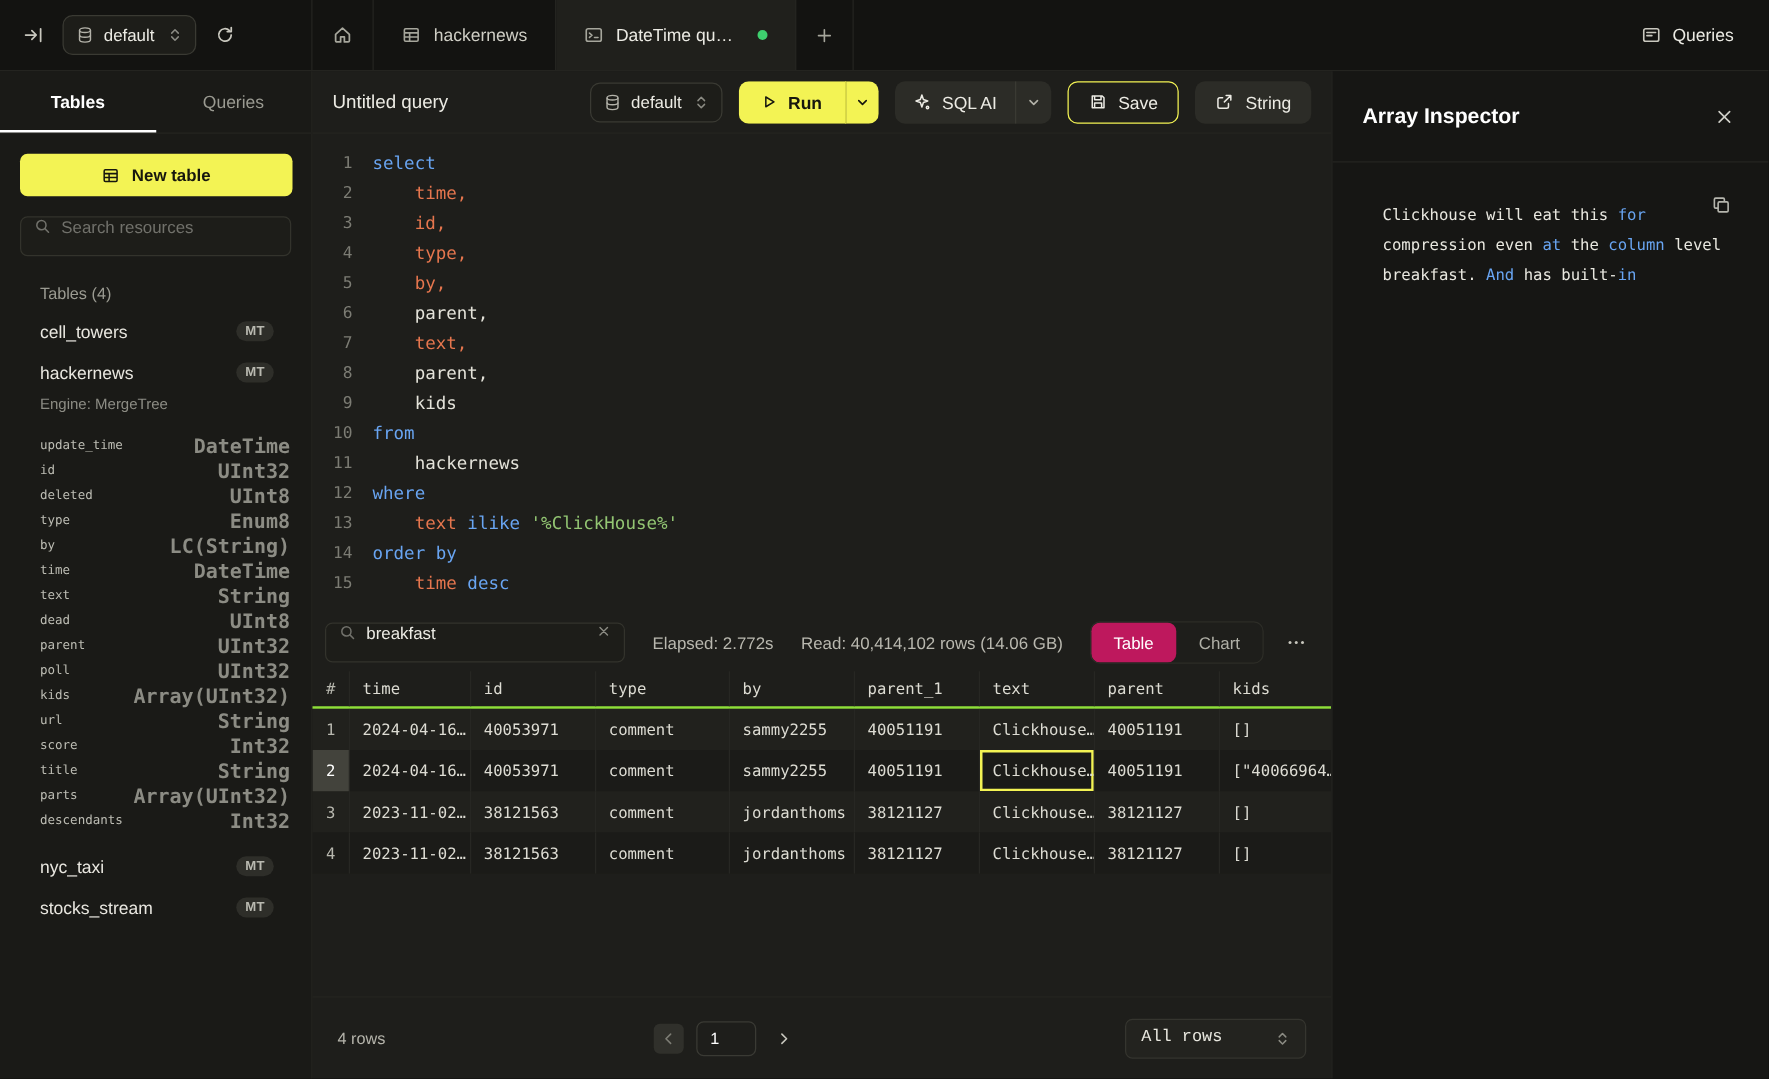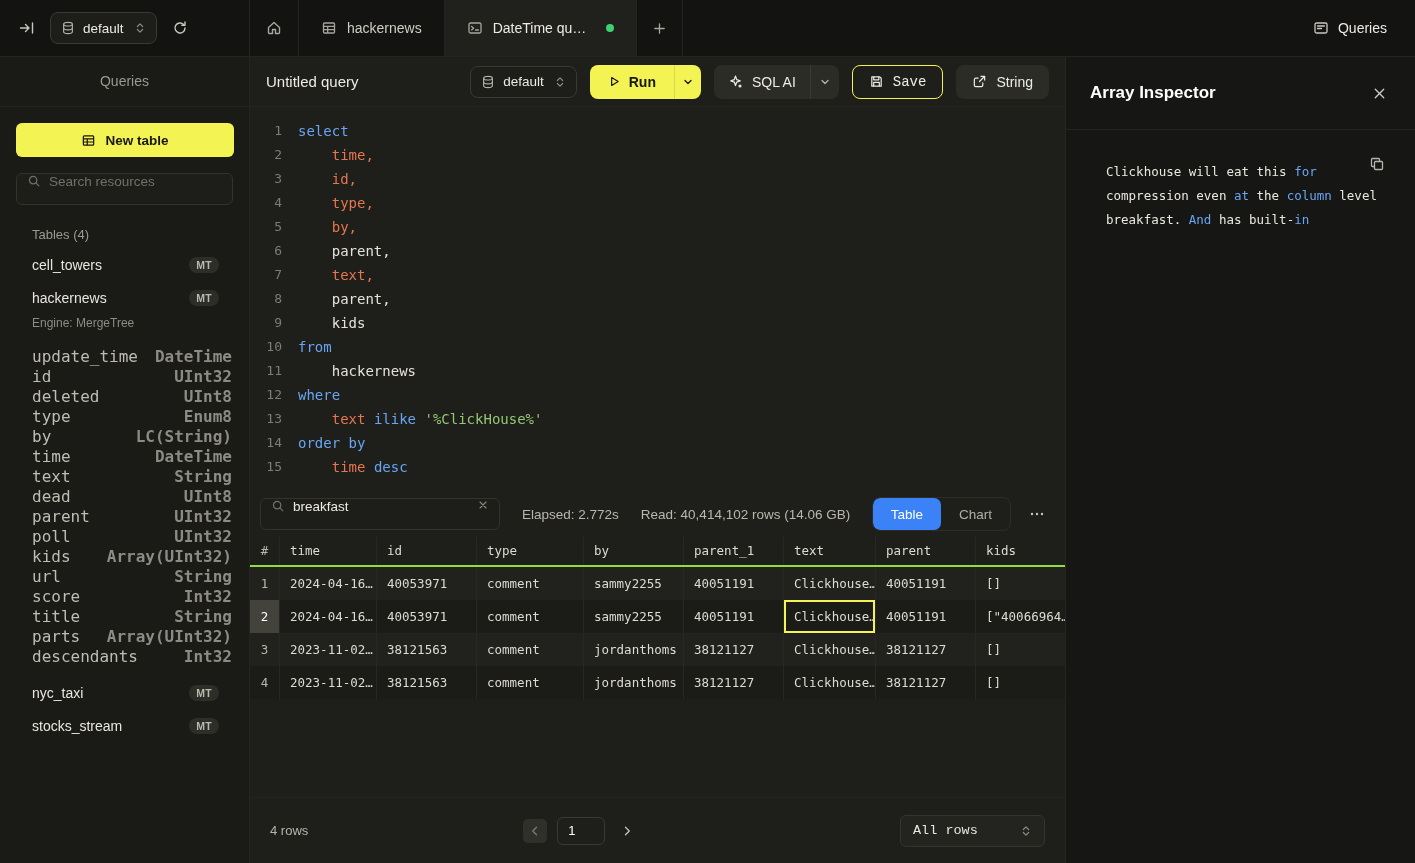--- a/index.html
+++ b/index.html
@@ -45,53 +45,53 @@
   .side-body{flex:1;overflow:hidden;padding-top:16px;}
   .new-table{display:flex;align-items:center;justify-content:center;gap:9px;height:34px;margin:0 16px;width:218px;background:var(--yellow);color:#17170e;border-radius:6px;font-size:13.5px;font-weight:600;}
   .search{height:32px;margin:16px 16px 0;display:flex;align-items:flex-start;gap:8px;padding:0 10px;background:#1d1d19;border:1px solid #33332c;border-radius:6px;color:#71716b;}
   .search input{flex:1;background:transparent;border:none;outline:none;color:var(--text);font:inherit;font-size:13.5px;min-width:0}
   .search input::placeholder{color:#71716b}
   .section-label{margin:22px 16px 6px;padding-left:16px;color:#9a9a91;font-size:13px;}
   .table-item{height:33px;display:flex;align-items:center;padding:0 30px 0 32px;color:#e9e7e0;font-size:14px;}
   .table-item .badge{margin-left:auto;background:#2e2e29;color:#b9b9b0;font-size:10.5px;font-weight:600;padding:2px 7px;border-radius:9px;letter-spacing:.3px}
   .engine{padding:2px 16px 6px 32px;color:#8c8c84;font-size:12px;}
   .col-row{height:20px;display:flex;align-items:center;padding:0 17px 0 32px;font-family:"DejaVu Sans Mono",monospace;}
-  .col-name{color:#bdbdb4;font-size:16px;}
+  .col-name{color:#bdbdb4;font-size:10px;}
   .col-type{margin-left:auto;color:#8c8c84;font-size:16px;font-weight:bold;}
   .col-gap{height:10px}
 
   
   .main{flex:1;min-width:0;display:flex;flex-direction:column;background:var(--bg-main);}
   .query-header{height:50px;flex:none;display:flex;align-items:center;padding:0 16px;border-bottom:1px solid var(--border-soft);}
   .q-title{font-size:15px;color:var(--text);}
   .q-actions{margin-left:auto;display:flex;align-items:center;gap:13px;}
   .run-split{display:flex;height:34px;border-radius:8px;overflow:hidden;}
   .run-main{display:flex;align-items:center;gap:8px;background:var(--yellow);color:#17170e;font-weight:600;padding:0 18px;border-right:1px solid var(--yellow-dim);}
   .run-caret{width:26px;background:var(--yellow);color:#17170e;display:flex;align-items:center;justify-content:center;}
   .split-dark{display:flex;height:34px;border-radius:8px;overflow:hidden;background:var(--btn-dark);}
   .split-dark .lbl{display:flex;align-items:center;gap:9px;padding:0 14px;color:var(--text);border-right:1px solid #3a3a33;}
   .split-dark .caret{width:28px;display:flex;align-items:center;justify-content:center;color:#b3b2a9;}
-  .save-btn{display:flex;align-items:center;gap:9px;height:34px;padding:0 16px;border:1px solid var(--yellow);border-radius:8px;color:var(--text);font-family:Liberation Mono, monospace;}
+  .save-btn{display:flex;align-items:center;gap:9px;height:34px;padding:0 16px;border:1px solid var(--yellow);border-radius:8px;color:var(--text);}
   .share-btn{display:flex;align-items:center;gap:9px;height:34px;padding:0 16px;background:var(--btn-dark);border-radius:8px;color:var(--text);}
 
   
   .editor{height:384px;flex:none;padding:12px 0 0 8px;font-family:"DejaVu Sans Mono",monospace;font-size:14px;overflow:hidden;}
   .code-line{display:flex;height:24px;line-height:24px;}
   .ln{width:24px;flex:none;text-align:right;color:#7c7c74;font-size:13px;margin-right:16px;}
   .code{white-space:pre;color:var(--plain);}
   .tk-kw{color:var(--kw)} .tk-col{color:var(--ident)} .tk-str{color:var(--str)} .tk-pl{color:var(--plain)}
 
   
   .results-toolbar{height:46px;flex:none;display:flex;align-items:center;padding:0 16px 0 10px;}
   .r-search{margin:0;width:240px;flex:none;}
   .clear-x{color:#8b8b83;display:flex;align-items:center;}
   .stat{color:#b9b8af;font-size:13.5px;margin-left:22px;white-space:nowrap;}
   .view-toggle{margin-left:auto;display:flex;border:1px solid var(--border);border-radius:8px;overflow:hidden;height:34px;}
   .seg{display:flex;align-items:center;padding:0 18px;font-size:13.5px;color:#b0b0a7;}
-  .seg.active{background:#3b82f6;color:#fff;border-radius:7px;}
+  .seg.active{background:#be185d;color:#fff;border-radius:7px;}
   .more-btn{margin-left:14px;color:#c7c6bd;width:24px;height:24px;display:flex;align-items:center;justify-content:center;}
 
   
   .results-table{flex:1;min-height:0;display:flex;flex-direction:column;font-family:"DejaVu Sans Mono",monospace;font-size:12.5px;}
   .thead{display:flex;height:30px;flex:none;border-bottom:2px solid var(--lime);color:#c6c5bc;}
   .thead .cell{line-height:28px;}
   .tbody{overflow:hidden;}
   .trow{display:flex;height:33px;}
   .trow.odd{background:#21211d}
   .trow.even{background:#1b1b18}
@@ -188,20 +188,23 @@
           </svg>
         <span>Queries</span>
       </button>
     </div>
   </header>
 
   <div class="bodyrow">
 
     <aside class="sidebar">
       <div class="side-tabs">
+        <div class="side-tab active">
+            <span>Tables</span>
+          </div>
         <div class="side-tab">
             <span>Queries</span>
           </div>
       </div>
       <div class="side-body">
         <button class="new-table">
           <svg width="15" height="15" viewBox="0 0 16 16" fill="none" stroke="currentColor" stroke-width="1.3" stroke-linejoin="round">
               <rect x="2.5" y="3" width="11" height="10" rx="1"></rect>
               <path d="M2.5 6.3h11M6.7 6.3V13M2.5 9.6h11"></path>
             </svg>

